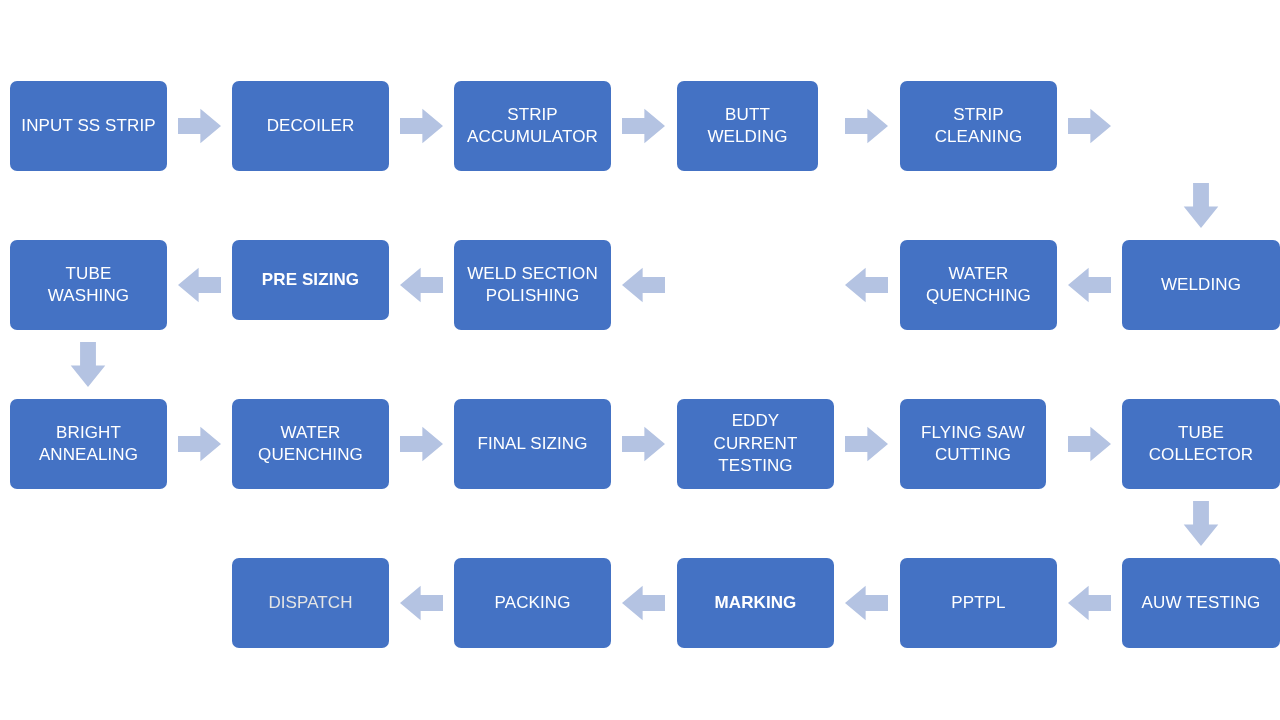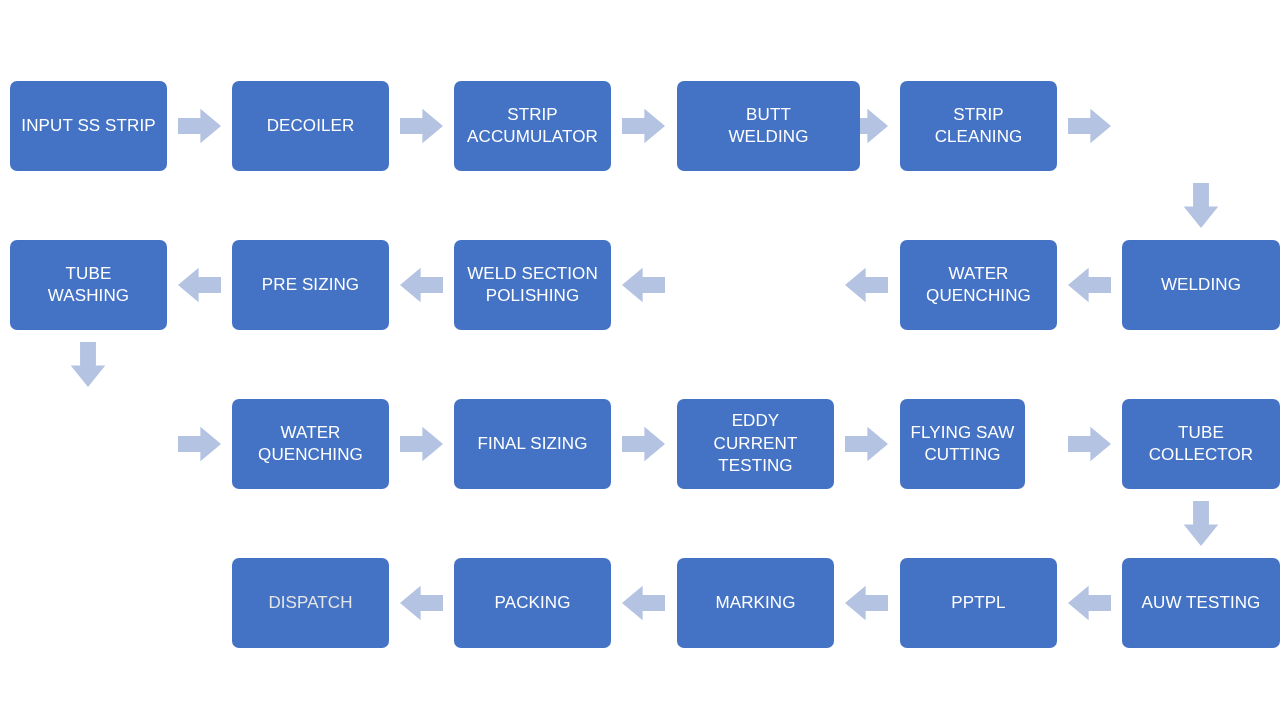--- a/index.html
+++ b/index.html
@@ -142,40 +142,42 @@
     </div>
     <div class="arrow" style="left: 400px; top: 585px; width: 43px; height: 36px;">
       <svg width="43" height="36" viewBox="0 0 100 100" preserveAspectRatio="none">
         <path d="M100,28 L48,28 L48,2 L0,50 L48,98 L48,72 L100,72 Z"></path>
       </svg>
     </div>
     <div class="node" style="left: 10px; top: 81px; width: 157px; height: 90px; background: rgb(68, 114, 196); color: rgb(255, 255, 255);">INPUT SS STRIP</div>
     <div class="node" style="left: 232px; top: 81px; width: 157px; height: 90px; background: rgb(68, 114, 196); color: rgb(255, 255, 255);">DECOILER</div>
     <div class="node" style="left: 454px; top: 81px; width: 157px; height: 90px; background: rgb(68, 114, 196); color: rgb(255, 255, 255);">STRIP
 ACCUMULATOR</div>
-    <div class="node" style="left: 677px; top: 81px; width: 183px; height: 90px; background: rgb(68, 114, 196); color: rgb(255, 255, 255);">BUTT
+    <div class="node" style="left: 677px; top: 81px; width: 141px; height: 90px; background: rgb(68, 114, 196); color: rgb(255, 255, 255);">BUTT
 WELDING</div>
     <div class="node" style="left: 900px; top: 81px; width: 157px; height: 90px; background: rgb(68, 114, 196); color: rgb(255, 255, 255);">STRIP
 CLEANING</div>
     <div class="node" style="left: 1122px; top: 240px; width: 158px; height: 90px; background: rgb(68, 114, 196); color: rgb(255, 255, 255);">WELDING</div>
     <div class="node" style="left: 900px; top: 240px; width: 157px; height: 90px; background: rgb(68, 114, 196); color: rgb(255, 255, 255);">WATER
 QUENCHING</div>
     <div class="node" style="left: 454px; top: 240px; width: 157px; height: 90px; background: rgb(68, 114, 196); color: rgb(255, 255, 255);">WELD SECTION
 POLISHING</div>
-    <div class="node" style="left: 232px; top: 240px; width: 157px; height: 90px; background: rgb(68, 114, 196); color: rgb(255, 255, 255);">PRE SIZING</div>
+    <div class="node" style="left: 232px; top: 240px; width: 157px; height: 80px; background: rgb(68, 114, 196); color: rgb(255, 255, 255); font-weight: bold;">PRE SIZING</div>
     <div class="node" style="left: 10px; top: 240px; width: 157px; height: 90px; background: rgb(68, 114, 196); color: rgb(255, 255, 255);">TUBE
 WASHING</div>
+    <div class="node" style="left: 10px; top: 399px; width: 157px; height: 90px; background: rgb(68, 114, 196); color: rgb(255, 255, 255);">BRIGHT
+ANNEALING</div>
     <div class="node" style="left: 232px; top: 399px; width: 157px; height: 90px; background: rgb(68, 114, 196); color: rgb(255, 255, 255);">WATER
 QUENCHING</div>
     <div class="node" style="left: 454px; top: 399px; width: 157px; height: 90px; background: rgb(68, 114, 196); color: rgb(255, 255, 255);">FINAL SIZING</div>
     <div class="node" style="left: 677px; top: 399px; width: 157px; height: 90px; background: rgb(68, 114, 196); color: rgb(255, 255, 255);">EDDY
 CURRENT
 TESTING</div>
-    <div class="node" style="left: 900px; top: 399px; width: 125px; height: 90px; background: rgb(68, 114, 196); color: rgb(255, 255, 255);">FLYING SAW
+    <div class="node" style="left: 900px; top: 399px; width: 146px; height: 90px; background: rgb(68, 114, 196); color: rgb(255, 255, 255);">FLYING SAW
 CUTTING</div>
     <div class="node" style="left: 1122px; top: 399px; width: 158px; height: 90px; background: rgb(68, 114, 196); color: rgb(255, 255, 255);">TUBE
 COLLECTOR</div>
     <div class="node" style="left: 1122px; top: 558px; width: 158px; height: 90px; background: rgb(68, 114, 196); color: rgb(255, 255, 255);">AUW TESTING</div>
     <div class="node" style="left: 900px; top: 558px; width: 157px; height: 90px; background: rgb(68, 114, 196); color: rgb(255, 255, 255);">PPTPL</div>
-    <div class="node" style="left: 677px; top: 558px; width: 157px; height: 90px; background: rgb(68, 114, 196); color: rgb(255, 255, 255);">MARKING</div>
+    <div class="node" style="left: 677px; top: 558px; width: 157px; height: 90px; background: rgb(68, 114, 196); color: rgb(255, 255, 255); font-weight: bold;">MARKING</div>
     <div class="node" style="left: 454px; top: 558px; width: 157px; height: 90px; background: rgb(68, 114, 196); color: rgb(255, 255, 255);">PACKING</div>
     <div class="node" style="left: 232px; top: 558px; width: 157px; height: 90px; background: rgb(68, 114, 196); color: #e5e5e5;">DISPATCH</div>
   </div>
 
 </body></html>

